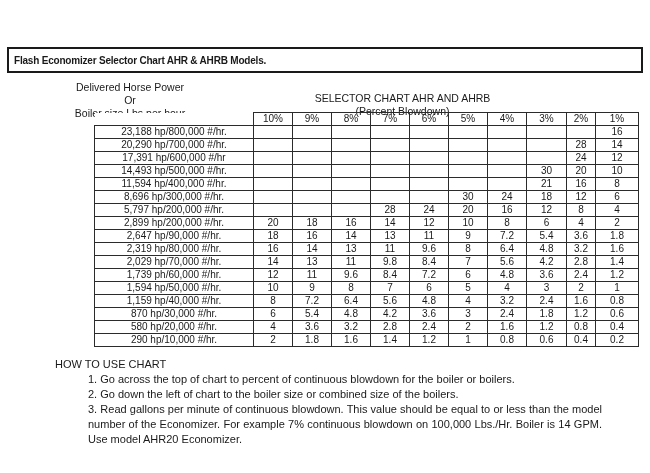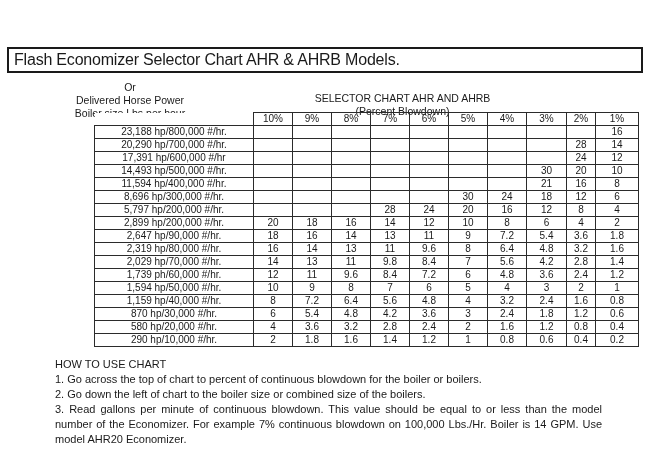--- a/index.html
+++ b/index.html
@@ -16,22 +16,22 @@
   .title-box {
     position: absolute;
     left: 7px; top: 47px;
     width: 636px; height: 26px;
     border: 2px solid #1a1a1a;
     display: flex; align-items: center;
     padding-left: 5px;
     background: #ffffff;
   }
   .title-box .title-text {
-    font-weight: normal;
-    font-size: 16px;
+    font-weight: bold;
+    font-size: 10px;
     letter-spacing: -0.2px;
     white-space: nowrap;
   }
 
   .left-header {
     position: absolute;
     left: 40px; top: 81px;
     width: 180px;
     text-align: center;
     font-size: 10.5px;
@@ -77,37 +77,38 @@
     position: absolute;
     left: 55px; top: 357px;
     width: 547px;
     font-size: 11px;
   }
   .footer .howto-heading {
     line-height: 15px;
   }
   .footer .step {
     line-height: 15px;
+    margin-left: 33px;
   }
   .footer .step.justified {
     text-align: justify;
   }
 </style>
 </head>
 <body>
 
 <div class="page">
 
   <div class="title-box">
     <span class="title-text">Flash Economizer Selector Chart AHR &amp; AHRB Models.</span>
   </div>
 
   <div class="left-header">
+    <div>Delivered Horse Power</div>
     <div>Or</div>
-    <div>Delivered Horse Power</div>
     <div>Boiler size Lbs per hour</div>
   </div>
 
   <div class="right-header">
     <div>SELECTOR CHART AHR AND AHRB</div>
     <div>(Percent Blowdown)</div>
   </div>
 
   <table class="selector-table">
       <colgroup>

